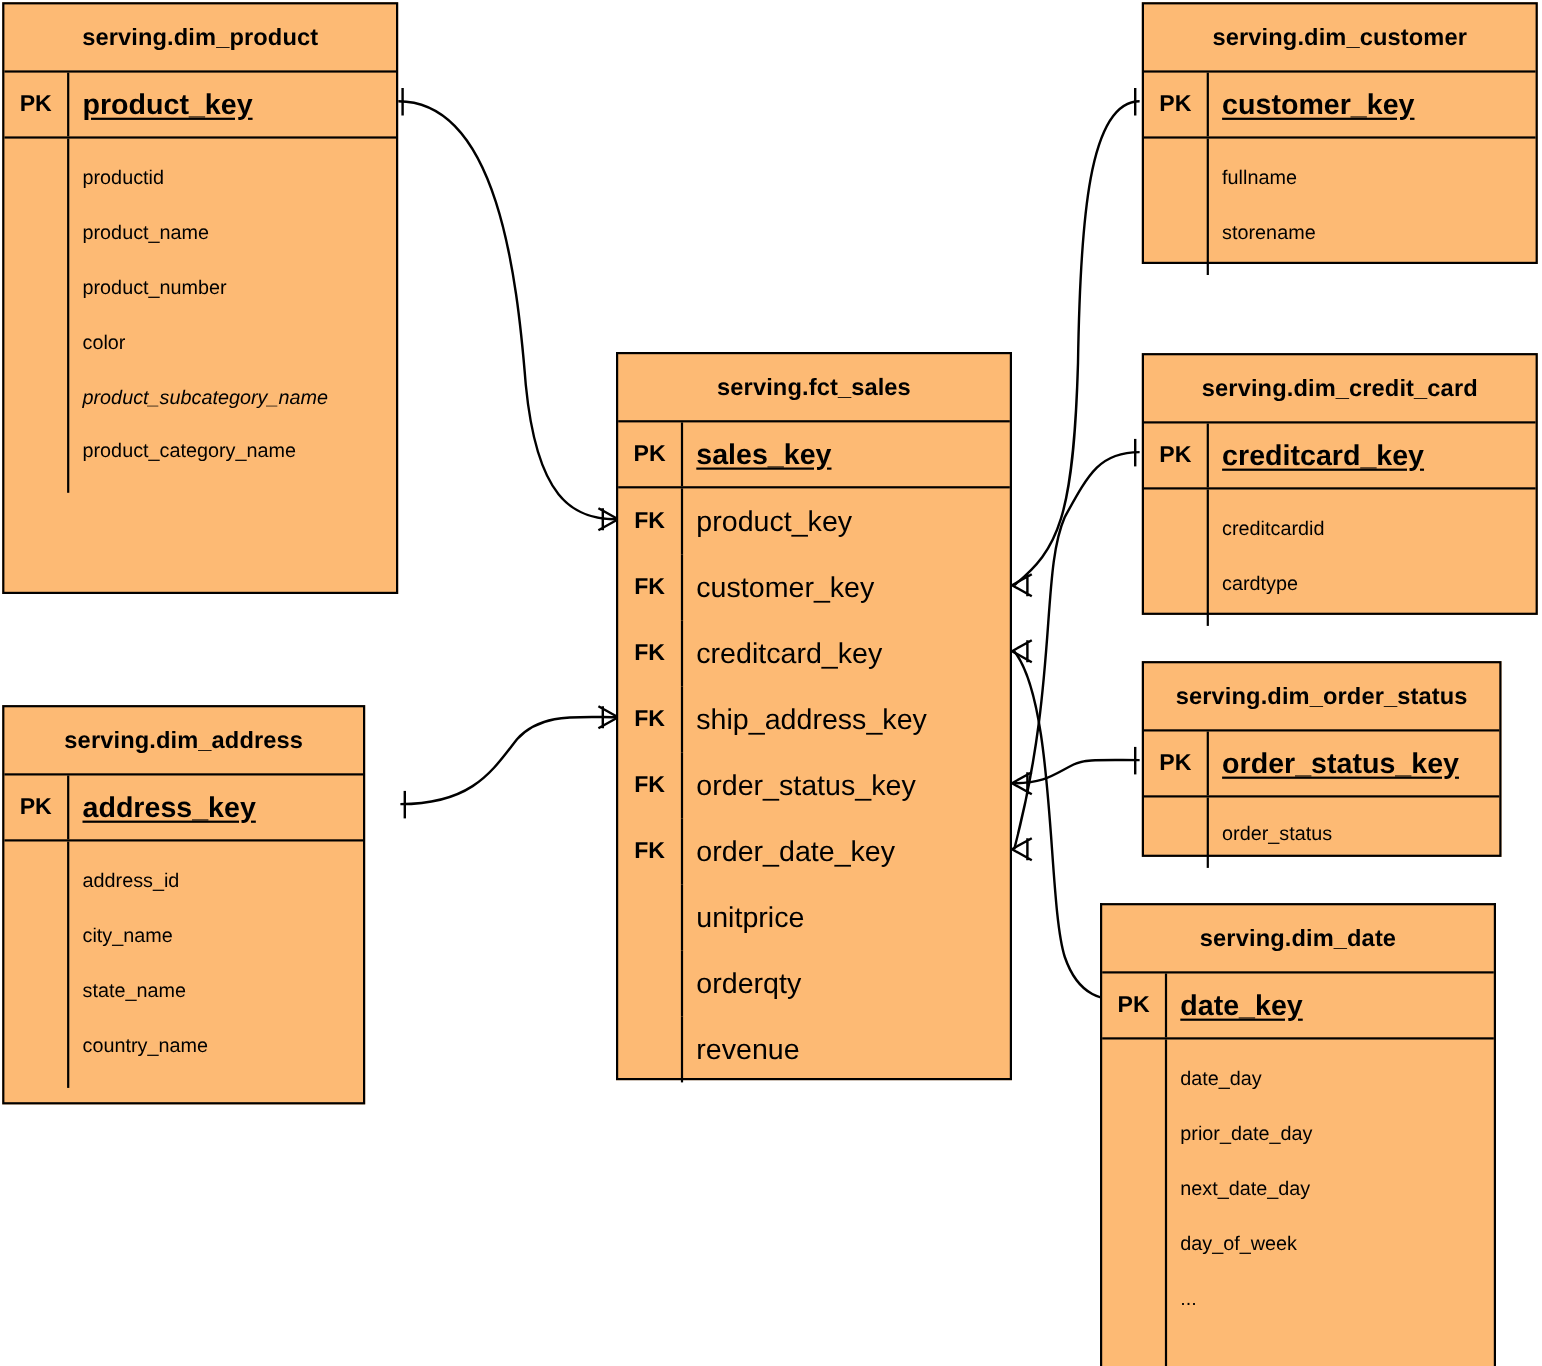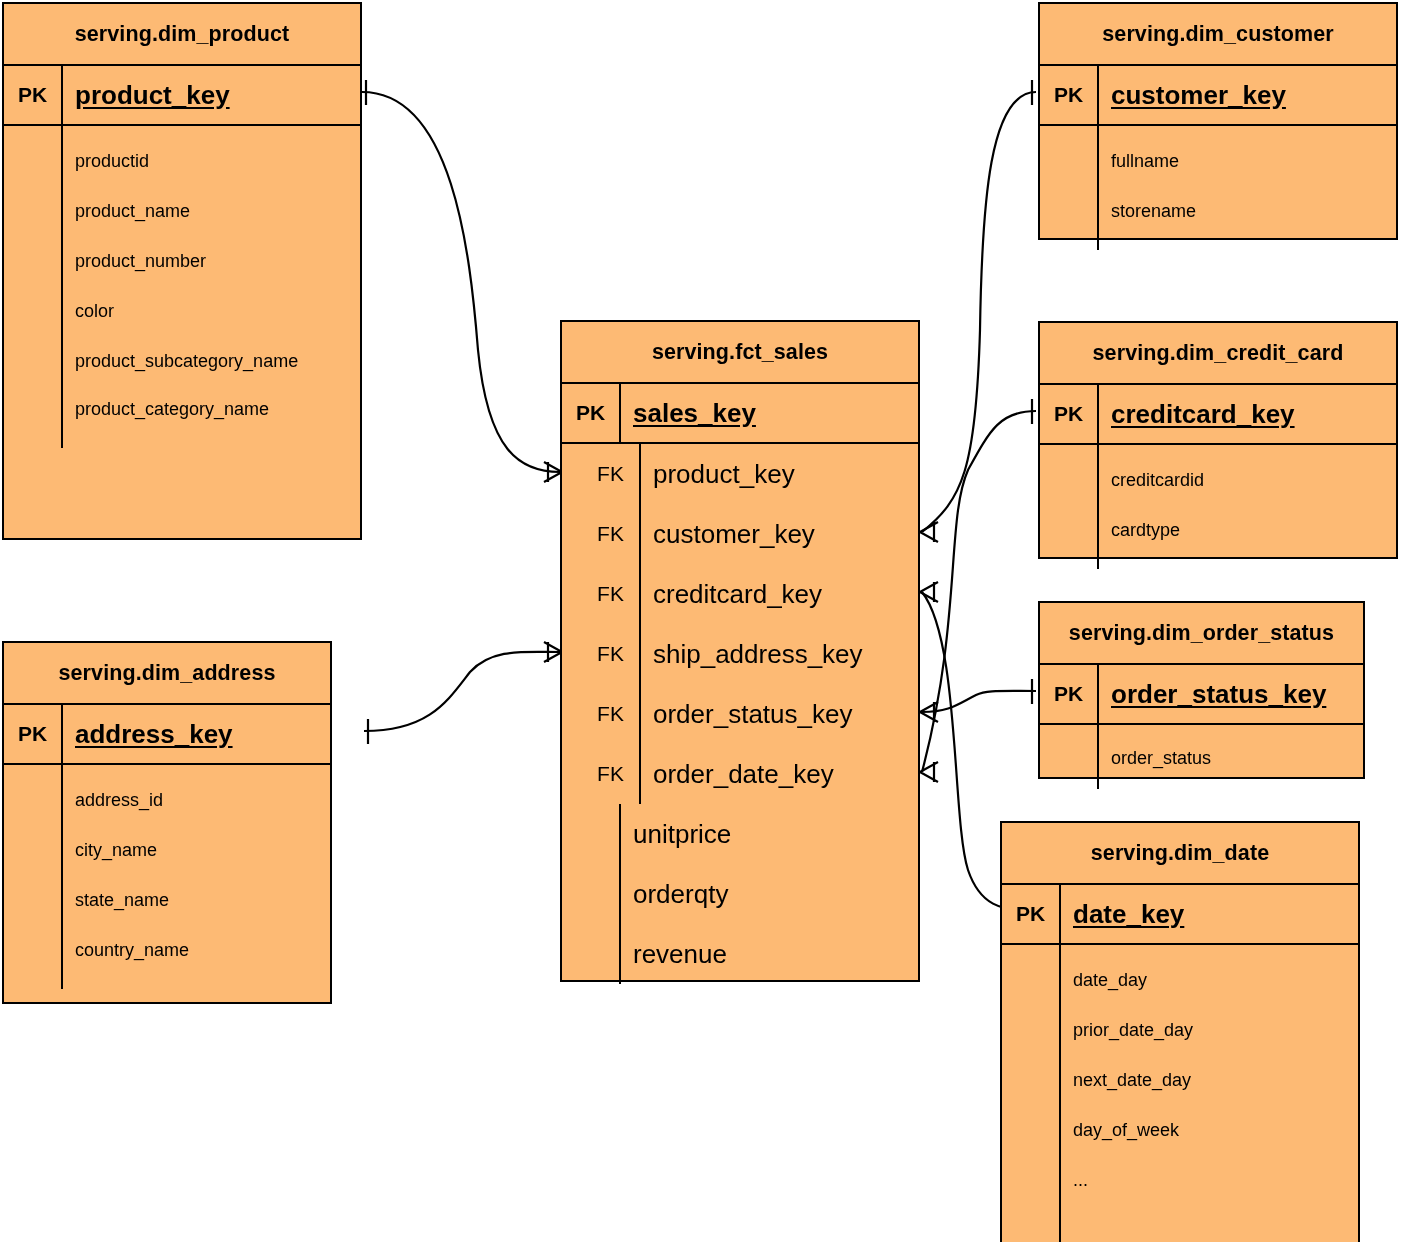--- a/index.html
+++ b/index.html
@@ -52,21 +52,21 @@
     width:59px;
     flex:0 0 59px;
     align-self:stretch;
     display:flex;
     align-items:center;
     justify-content:center;
     border-right:2.5px solid #000000;
     font-size:21px;
     font-weight:bold;
   }
-  .keycol.fk{font-weight:normal;margin-left:20px;}
+  .keycol.fk{font-weight:bold;}
   .keycol.blank{}
   .attrcol{
     box-sizing:border-box;
     flex:1 1 auto;
     align-self:stretch;
     display:flex;
     align-items:center;
     padding-left:12px;
     padding-right:8px;
     font-size:26px;
@@ -96,21 +96,21 @@
     padding-bottom:14px;
   }
   .attr{
     font-size:18px;
     line-height:29px;
     padding-top:11px;
     padding-bottom:10px;
     white-space:normal;
     word-break:break-word;
   }
-  .attr.wrapped{padding-bottom:8px;}
+  .attr.wrapped{padding-bottom:8px;font-style:italic;}
 </style>
 </head>
 <body>
 
 <div id="canvas">
 
   <svg id="wires" viewBox="0 0 1402 1242" width="1402" height="1242">
 
     <g>
       <path d="M362,92 C452,92 470,250 478,350 C488,452 520,472 560,472"></path>

